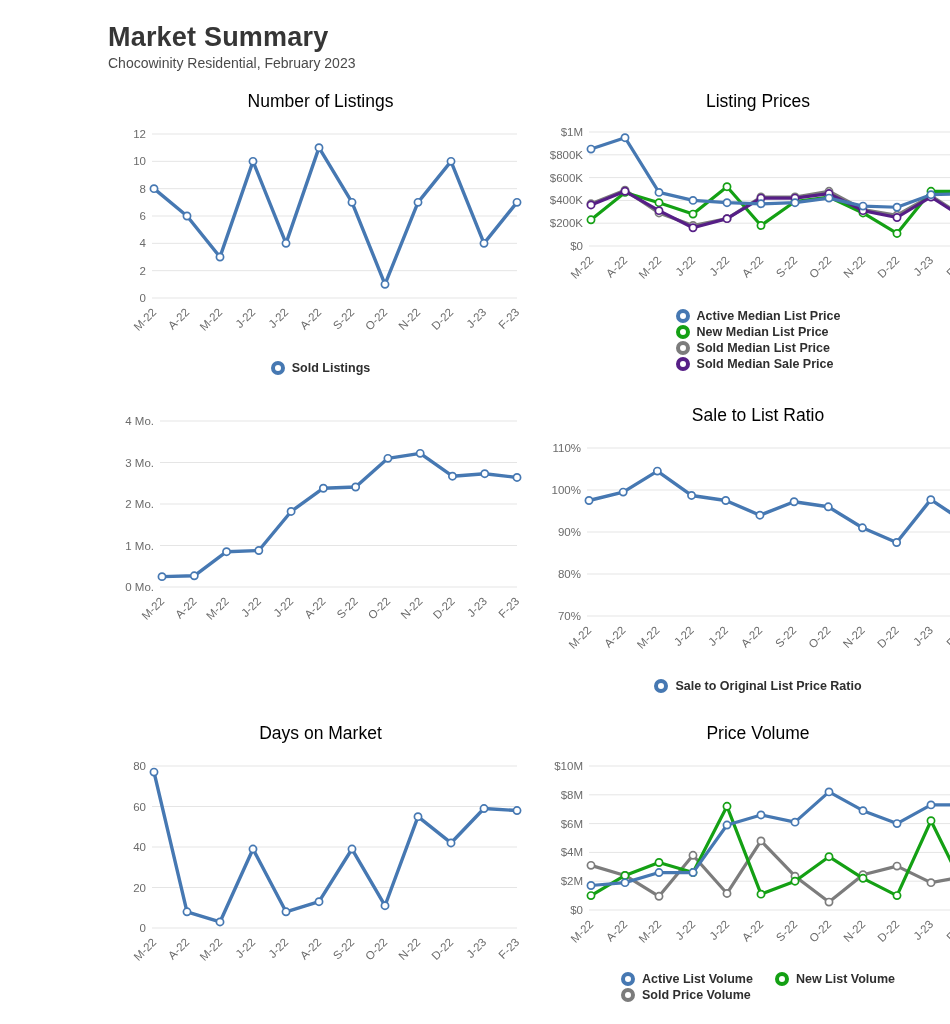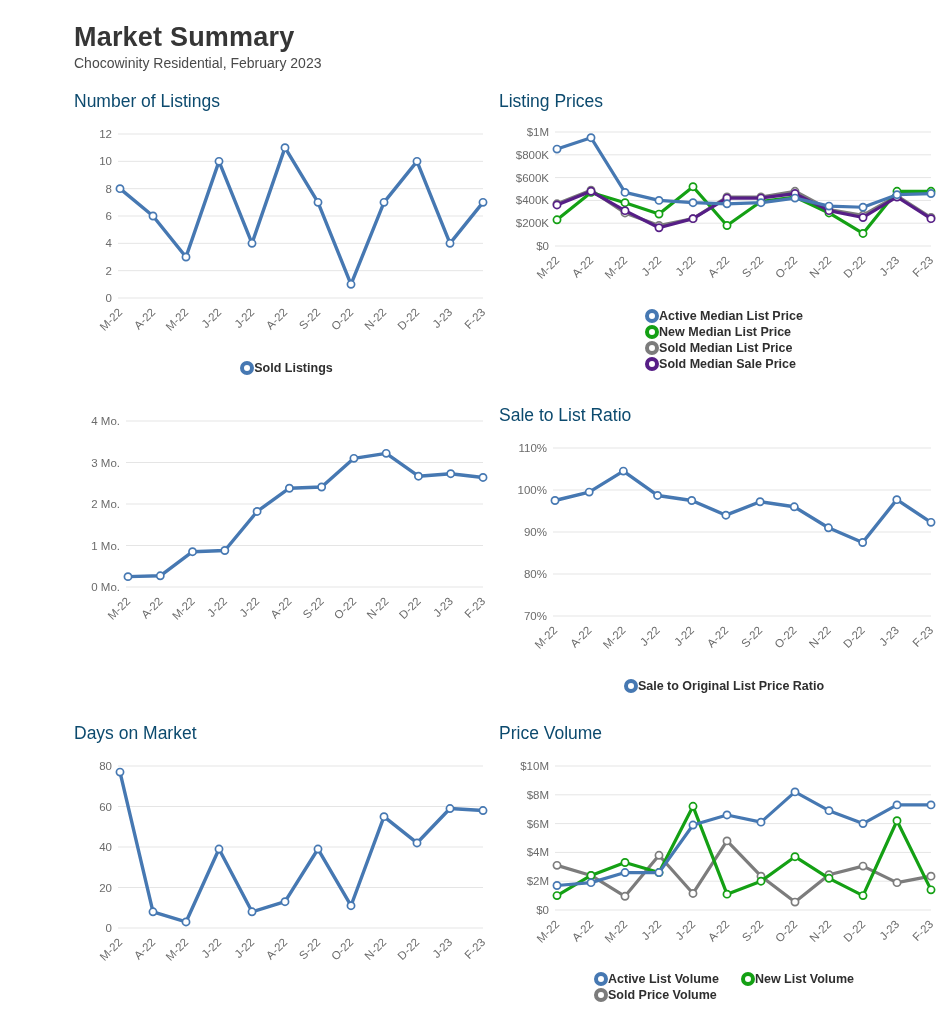--- a/index.html
+++ b/index.html
@@ -1,25 +1,25 @@
 <!DOCTYPE html>
 <html><head>
 <meta charset="utf-8">
 <style>
   html,body{margin:0;padding:0;background:#ffffff;}
   body{width:950px;height:1024px;overflow:hidden;font-family:"Liberation Sans",sans-serif;}
-  .page{padding:22px 0 0 74px;}
+  .page{padding:22px 0 0 108px;}
   h1{font-size:27px;font-weight:700;color:#363636;margin:0;letter-spacing:.2px;}
   .subtitle{font-size:14px;color:#4a4a4a;margin-top:2px;}
   .grid{display:grid;grid-template-columns:425px 450px;column-gap:0;row-gap:30px;margin-top:20px;}
   .chart{display:block;}
-  .chart-title{font-size:17.5px;font-weight:400;color:#0c4a6e;margin:0 0 6px;}
+  .chart-title{text-align:center;font-size:17.5px;font-weight:400;color:#000000;margin:0 0 6px;}
   svg text{font-family:"Liberation Sans",sans-serif;fill:#6b6b6b;}
   .legend{display:flex;justify-content:center;gap:18px;margin-top:3px;align-items:center;}
-  .legend-item{display:inline-flex;align-items:center;}
+  .legend-item{display:inline-flex;align-items:center;gap:7px;}
   .ring{width:14px;height:14px;border-radius:50%;border:4px solid #444;box-sizing:border-box;background:#fff;flex:0 0 auto;}
   .legend-label{font-size:12.5px;font-weight:600;color:#2f2f2f;white-space:nowrap;}
   .legend-stack{flex-direction:column;align-items:flex-start;gap:2px;width:max-content;margin:3px auto 0;}
   .legend-grid{display:grid;grid-template-columns:auto auto;column-gap:22px;row-gap:2px;width:max-content;margin:3px auto 0;justify-items:start;}
 </style>
 </head>
 <body>
 
 <div class="page">
   <header>

